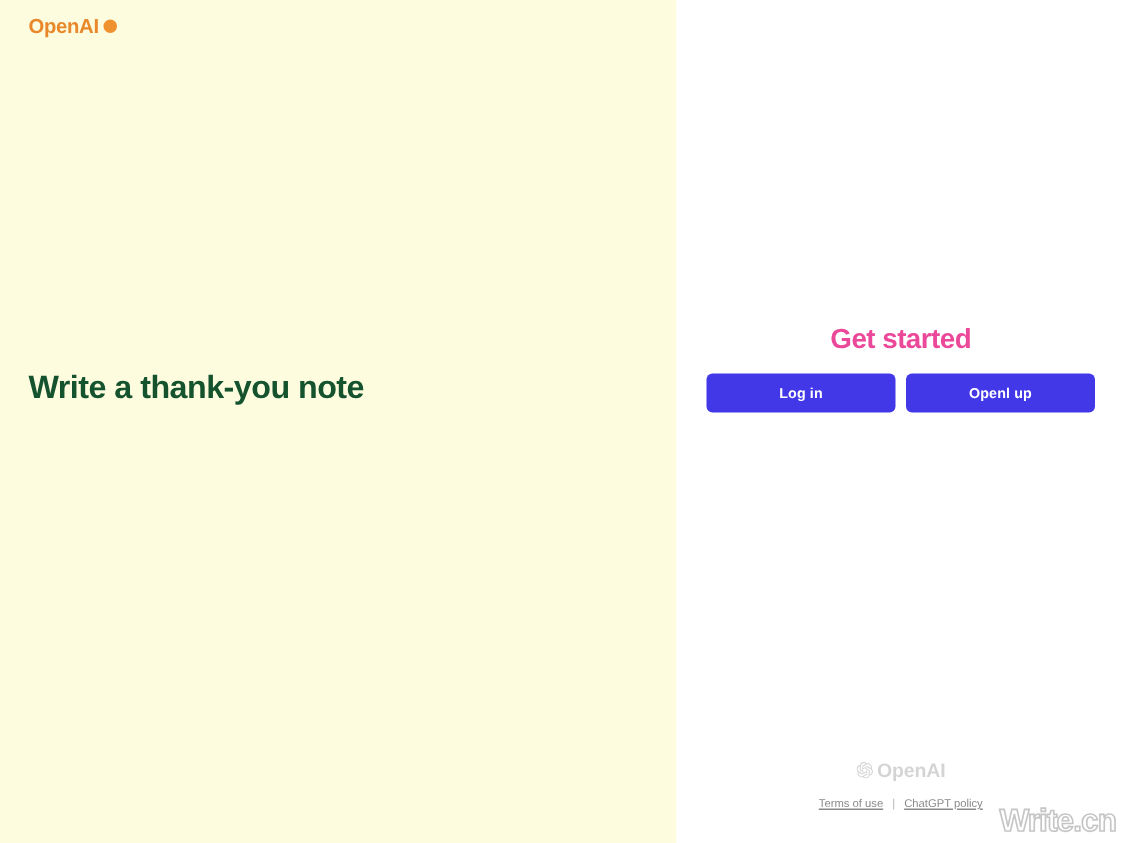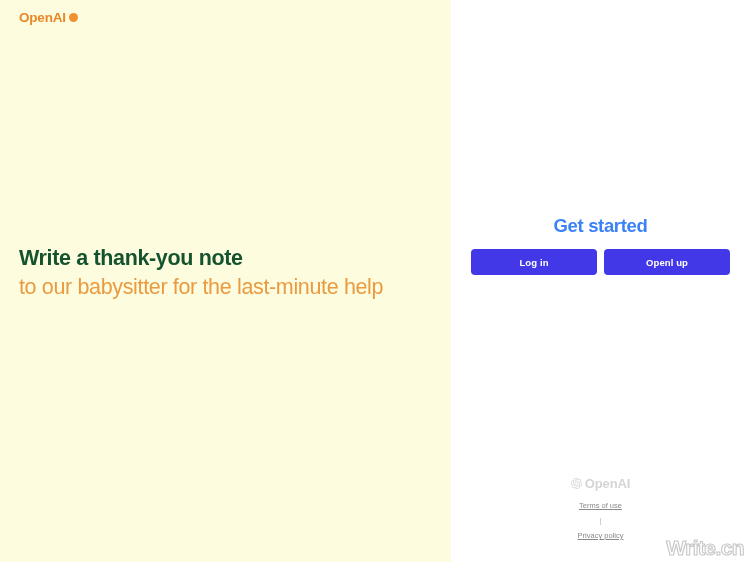--- a/index.html
+++ b/index.html
@@ -92,21 +92,21 @@
     top: 216px;
     left: 0;
     right: 0;
     display: flex;
     flex-direction: column;
     align-items: center;
   }
   .auth-title {
     font-size: 18.5px;
     font-weight: bold;
-    color: #3b82f6;
+    color: #ec4899;
     letter-spacing: -0.35px;
     margin: 0 0 13px 0;
     line-height: 1.1;
   }
   .auth-buttons {
     display: flex;
     gap: 7px;
   }
   .auth-btn {
     width: 126px;
@@ -154,21 +154,20 @@
     color: #9b9b9b;
     letter-spacing: -0.1px;
     line-height: 1;
   }
   .footer-links {
     display: flex;
     align-items: center;
     gap: 6px;
     font-size: 7.5px;
     color: #8a8a8a;
-    flex-direction: column;
   }
   .footer-links a {
     color: #8a8a8a;
     text-decoration: underline;
     font-size: 7.5px;
   }
   .footer-sep {
     color: #b5b5b5;
     font-size: 7.5px;
   }
@@ -195,21 +194,20 @@
 
   <div class="left-panel">
 
     <div class="brand">
       <span class="brand-word">OpenAI</span>
       <span class="brand-dot"></span>
     </div>
 
     <div class="promo">
       <span class="promo-strong">Write a thank-you note</span>
-      <span class="promo-rest">to our babysitter for the last-minute help</span>
     </div>
 
   </div>
 
   <div class="right-panel">
 
     <div class="auth-block">
       <h1 class="auth-title">Get started</h1>
 
       <div class="auth-buttons">
@@ -223,21 +221,21 @@
       <div class="oa-logo">
         <svg class="oa-mark" viewBox="0 0 24 24">
           <path fill="#9b9b9b" d="M22.28 9.82a5.98 5.98 0 0 0-.52-4.91 6.05 6.05 0 0 0-6.51-2.9A6 6 0 0 0 4.98 4.18a5.98 5.98 0 0 0-4 2.9 6.05 6.05 0 0 0 .75 7.09 5.98 5.98 0 0 0 .51 4.91 6.05 6.05 0 0 0 6.52 2.9A5.98 5.98 0 0 0 13.26 24a6.05 6.05 0 0 0 5.77-4.19 5.98 5.98 0 0 0 4-2.9 6.05 6.05 0 0 0-.75-7.09Zm-9.02 12.6a4.48 4.48 0 0 1-2.88-1.04l.14-.08 4.78-2.76a.78.78 0 0 0 .39-.68v-6.74l2.02 1.17.01.05v5.58a4.5 4.5 0 0 1-4.46 4.5Zm-9.65-4.12a4.47 4.47 0 0 1-.54-3.01l.14.08 4.79 2.76a.78.78 0 0 0 .78 0l5.84-3.37v2.33l-.04.03-4.84 2.8a4.5 4.5 0 0 1-6.13-1.62ZM2.34 7.9a4.48 4.48 0 0 1 2.34-1.97v5.68c0 .28.15.54.39.68l5.81 3.35-2.02 1.17-.05-.02-4.83-2.8A4.5 4.5 0 0 1 2.34 7.9Zm16.62 3.86-5.84-3.4 2.02-1.16.05.02 4.84 2.8a4.49 4.49 0 0 1-.68 8.1v-5.68a.78.78 0 0 0-.39-.68Zm2.01-3.02-.14-.09-4.78-2.78a.78.78 0 0 0-.79 0L9.43 9.24V6.91l.04-.03 4.84-2.79a4.5 4.5 0 0 1 6.66 4.65ZM8.32 12.87 6.3 11.7l-.01-.05V6.08a4.5 4.5 0 0 1 7.38-3.45l-.14.08L8.75 5.47a.78.78 0 0 0-.39.68v6.72Zm1.1-2.36 2.6-1.5 2.61 1.5v3l-2.6 1.5-2.61-1.5v-3Z"></path>
         </svg>
         <span class="oa-word">OpenAI</span>
       </div>
 
       <div class="footer-links">
         <a href="#">Terms of use</a>
         <span class="footer-sep">|</span>
-        <a href="#">Privacy policy</a>
+        <a href="#">ChatGPT policy</a>
       </div>
 
     </div>
 
   </div>
 
   <div class="watermark">Write.cn</div>
 
 </div>
 

